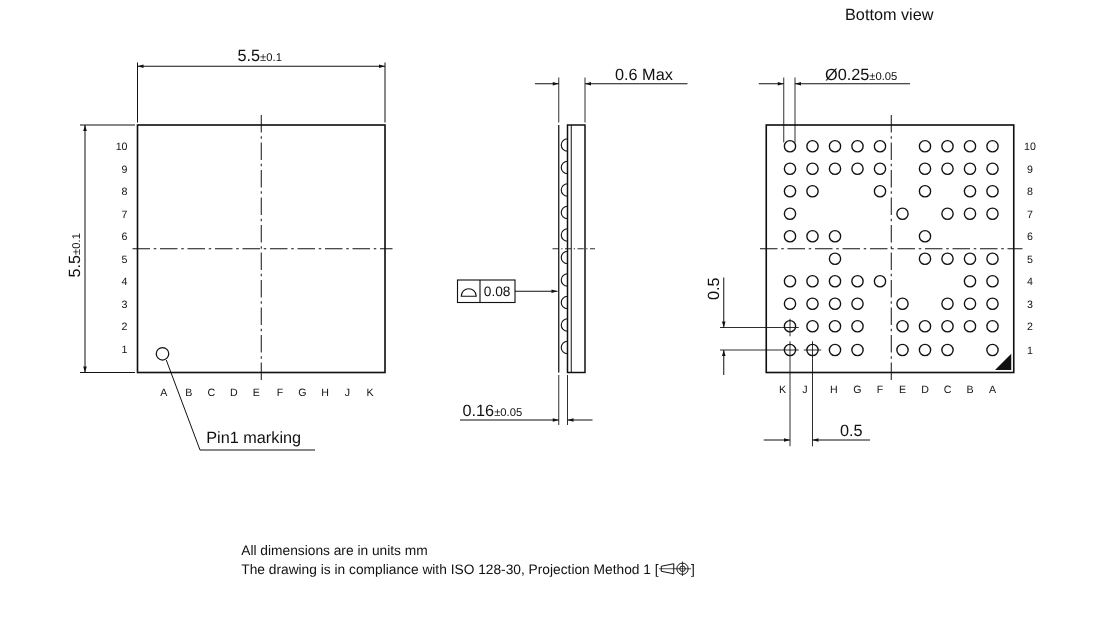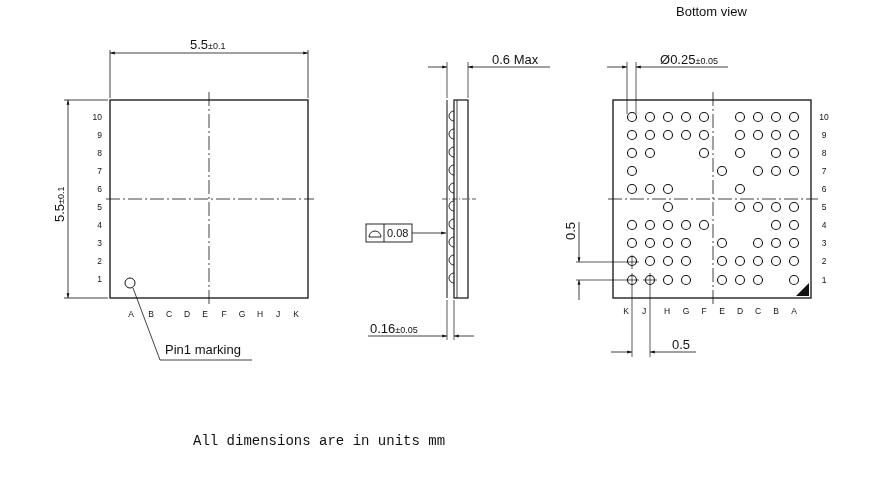--- a/index.html
+++ b/index.html
@@ -1,19 +1,19 @@
 <!DOCTYPE html>
 <html><head>
 <meta charset="utf-8">
 <style>
   html, body { margin: 0; padding: 0; background: #ffffff; }
   body { width: 880px; height: 495px; position: relative; overflow: hidden; font-family: "Liberation Sans", sans-serif; color: #111; }
   svg { position: absolute; left: 0; top: 0; }
   .lbl { font-family: "Liberation Sans", sans-serif; fill: #111; }
-  .footer { position: absolute; left: 193px; top: 434px; font-size: 14px; line-height: 15px; color: #111; font-family: Liberation Mono, monospace; }
+  .footer { position: absolute; left: 193px; top: 434px; font-size: 11px; line-height: 15px; color: #111; font-family: Liberation Sans, sans-serif; }
   .footer div { white-space: nowrap; }
 </style>
 </head>
 <body>
 
 <svg id="canvas" width="880" height="495" viewBox="0 0 880 495">
   <defs>
     <marker id="arr" viewBox="0 0 10 10" refX="10" refY="5" markerWidth="8" markerHeight="6" orient="auto-start-reverse">
       <path d="M0,2 L10,5 L0,8 z" fill="#111"></path>
     </marker>
@@ -239,13 +239,20 @@
     <line x1="632" y1="287" x2="632" y2="357" stroke="#111" stroke-width="0.7"></line>
     <line x1="650" y1="287" x2="650" y2="357" stroke="#111" stroke-width="0.7"></line>
     <line x1="611" y1="352" x2="632" y2="352" stroke="#111" stroke-width="0.8" marker-end="url(#arr)"></line>
     <line x1="696" y1="352" x2="650" y2="352" stroke="#111" stroke-width="0.8" marker-end="url(#arr)"></line>
     <text class="lbl" x="672" y="349" font-size="13">0.5</text>
   </g>
 </svg>
 
 <div class="footer">
   <div>All dimensions are in units mm</div>
+  <div><span>The drawing is in compliance with ISO 128-30, Projection Method 1 [</span><svg width="26" height="12" style="position:relative;display:inline-block;vertical-align:-2px;">
+        <path d="M2,4 L12,2 L12,10 L2,8 Z" fill="none" stroke="#111" stroke-width="0.8"></path>
+        <line x1="0" y1="6" x2="26" y2="6" stroke="#111" stroke-width="0.6"></line>
+        <circle cx="19" cy="6" r="4.5" fill="none" stroke="#111" stroke-width="0.8"></circle>
+        <circle cx="19" cy="6" r="2.2" fill="none" stroke="#111" stroke-width="0.8"></circle>
+        <line x1="19" y1="0" x2="19" y2="12" stroke="#111" stroke-width="0.6"></line>
+      </svg><span>]</span></div>
 </div>
 
 </body></html>

